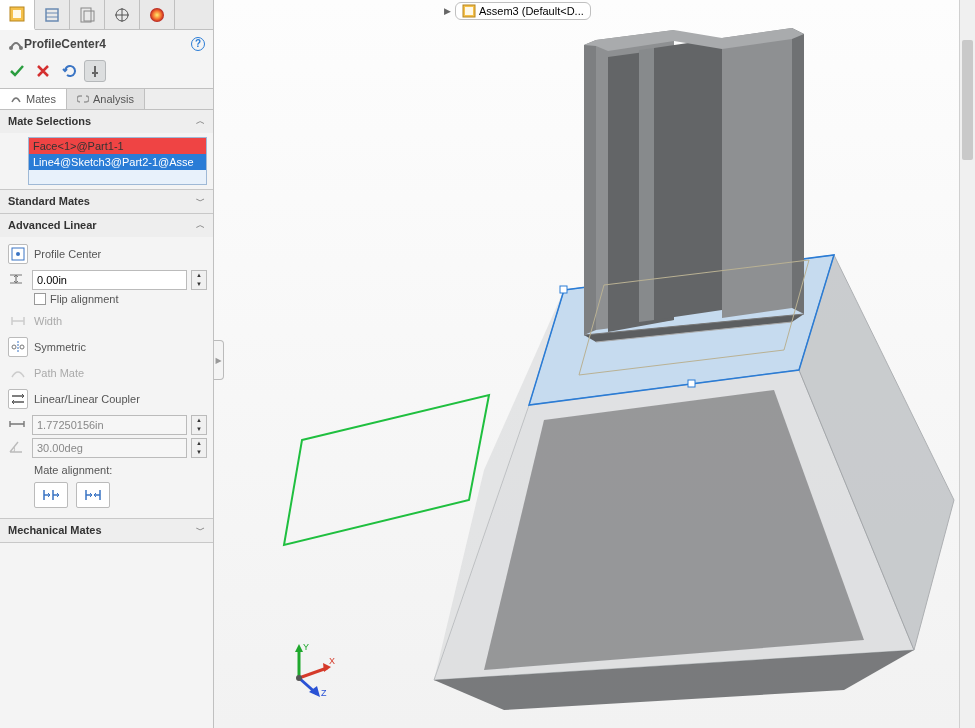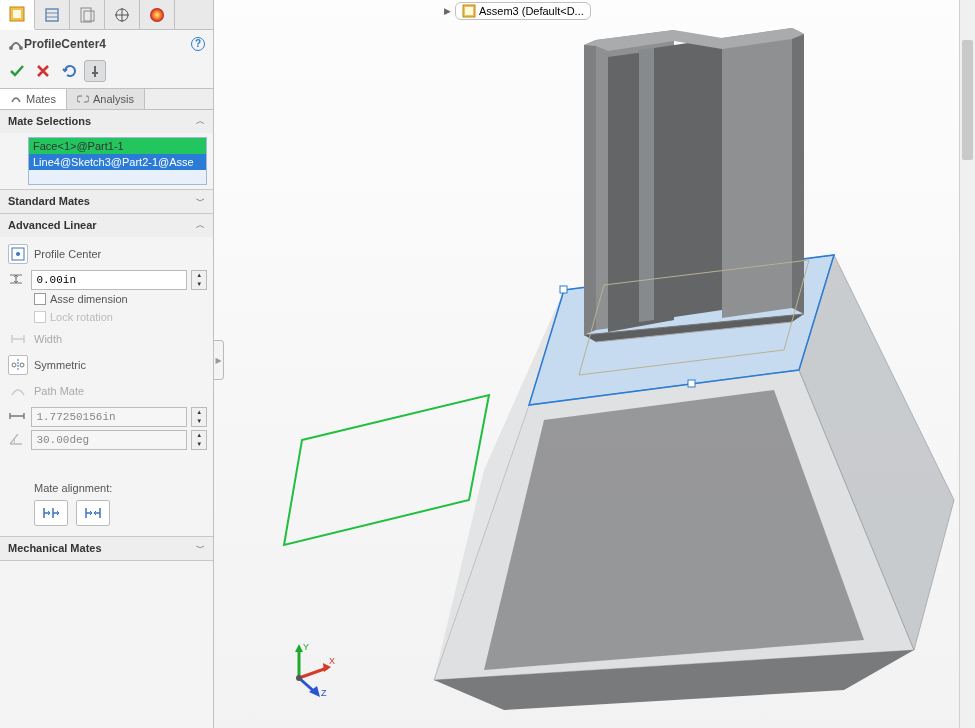--- a/index.html
+++ b/index.html
@@ -19,32 +19,32 @@
   .sub-tabs { display: flex; background: #eee; border-top: 1px solid #c0c0c0; border-bottom: 1px solid #c0c0c0; }
   .sub-tab { padding: 4px 10px; display: flex; align-items: center; gap: 4px; font-size: 11px; color: #555; }
   .sub-tab.active { background: #fff; border-right: 1px solid #c0c0c0; }
   .sub-tab.inactive { background: #e2e2e2; border-right: 1px solid #c0c0c0; }
 
   .section { border-bottom: 1px solid #c8c8c8; }
   .section-header { display: flex; align-items: flex-start; justify-content: space-between; padding: 5px 8px; font-weight: 600; color: #333; background: #eeeeee; cursor: default; }
   .section-header .chev { font-size: 9px; color: #888; }
   .section-body { padding: 4px 6px; background: #f4f4f4; }
 
-  .sel-box { margin-left: 22px; border: 1px solid #9fb9d6; background: #22c55e; font-size: 11px; }
+  .sel-box { margin-left: 22px; border: 1px solid #9fb9d6; background: #ef4444; font-size: 11px; }
   .sel-row { padding: 2px 4px; white-space: nowrap; overflow: hidden; text-overflow: ellipsis; }
   .sel-row.blue { background: #2a7cd6; color: #fff; }
   .sel-box .spacer { height: 14px; background: #e8f1fb; }
 
   .mate-row { display: flex; align-items: center; gap: 6px; padding: 3px 2px; color: #555; }
   .mate-row .icon-slot { width: 20px; height: 20px; display: flex; align-items: center; justify-content: center; }
   .mate-row.disabled { color: #aaa; }
   .mate-row.bordered .icon-slot { border: 1px solid #bbb; background: #fff; border-radius: 2px; }
 
   .num-field { display: flex; align-items: center; gap: 4px; margin-left: 2px; }
-  .num-field input { flex: 1; border: 1px solid #bbb; padding: 2px 4px; font-size: 11px; height: 20px; background: #fff; font-family: Liberation Mono, monospace; }
+  .num-field input { flex: 1; border: 1px solid #bbb; padding: 2px 4px; font-size: 11px; height: 20px; background: #fff; }
   .num-field input:disabled { background: #f6f6f6; color: #888; }
   .spinner { width: 16px; display: flex; flex-direction: column; border: 1px solid #bbb; height: 20px; }
   .spinner div { flex: 1; font-size: 6px; text-align: center; background: #f0f0f0; line-height: 8px; }
 
   .chk-row { display: flex; align-items: center; gap: 4px; padding: 3px 2px 3px 28px; color: #555; }
   .chk-row.disabled { color: #bbb; }
   .chk { width: 12px; height: 12px; border: 1px solid #999; background: #fff; }
   .chk.disabled { border-color: #ccc; }
 
   .orient-row { display: flex; align-items: center; gap: 6px; padding: 3px 2px 3px 28px; }
@@ -211,25 +211,21 @@
               </svg></span>
           <input value="0.00in" style="">
           <div class="spinner">
               <div>▲</div>
               <div>▼</div>
             </div>
         </div>
 
         <div class="chk-row">
           <span class="chk"></span>
-          <span>Asse dimension</span>
-        </div>
-        <div class="chk-row disabled">
-          <span class="chk disabled"></span>
-          <span>Lock rotation</span>
+          <span>Flip alignment</span>
         </div>
 
 
         <div class="mate-row disabled">
           <span class="icon-slot">
               <svg width="16" height="16">
                 <path d="M2 4 L2 12 M14 4 L14 12 M2 8 L14 8" stroke="#ccc" stroke-width="1.5"></path>
               </svg>
             </span>
           <span>Width</span>
@@ -244,20 +240,29 @@
             </span>
           <span>Symmetric</span>
         </div>
         <div class="mate-row disabled">
           <span class="icon-slot">
               <svg width="16" height="16">
                 <path d="M2 12 Q8 2 14 12" fill="none" stroke="#ccc" stroke-width="1.5"></path>
               </svg>
             </span>
           <span>Path Mate</span>
+        </div>
+        <div class="mate-row bordered">
+          <span class="icon-slot">
+              <svg width="16" height="16">
+                <path d="M2 5 L14 5 M2 11 L14 11" stroke="#555" stroke-width="1.5"></path>
+                <path d="M12 3 L14 5 L12 7 M4 9 L2 11 L4 13" stroke="#555" fill="none"></path>
+              </svg>
+            </span>
+          <span>Linear/Linear Coupler</span>
         </div>
 
         <div class="num-field" style="margin-top:3px;">
           <span class="icon-slot" style="width:20px;"><svg width="18" height="14">
                 <path d="M2 7 L16 7 M2 4 L2 10 M16 4 L16 10" stroke="#777" stroke-width="1.4"></path>
               </svg></span>
           <input disabled="" value="1.77250156in" style="">
           <div class="spinner">
               <div>▲</div>
               <div>▼</div>
@@ -268,21 +273,21 @@
                 <path d="M2 12 L14 12 M2 12 L10 2" stroke="#bbb" stroke-width="1.4"></path>
                 <path d="M6 12 A6 6 0 0 0 6 7" fill="none" stroke="#bbb"></path>
               </svg></span>
           <input disabled="" value="30.00deg" style="">
           <div class="spinner">
               <div>▲</div>
               <div>▼</div>
             </div>
         </div>
 
-        <div style="padding:6px 2px 2px 28px;color:#555;margin-top:26px;">Mate alignment:</div>
+        <div style="padding:6px 2px 2px 28px;color:#555;">Mate alignment:</div>
         <div class="align-row">
           <div class="align-btn">
               <svg width="20" height="16">
                 <path d="M3 3 L3 13 M3 8 L9 8 M12 3 L12 13 M12 8 L18 8" stroke="#3a74c4" stroke-width="1.5"></path>
                 <path d="M7 6 L9 8 L7 10 M16 6 L18 8 L16 10" fill="none" stroke="#3a74c4"></path>
               </svg>
             </div>
           <div class="align-btn">
               <svg width="20" height="16">
                 <path d="M3 3 L3 13 M3 8 L9 8 M17 3 L17 13 M17 8 L11 8" stroke="#3a74c4" stroke-width="1.5"></path>

